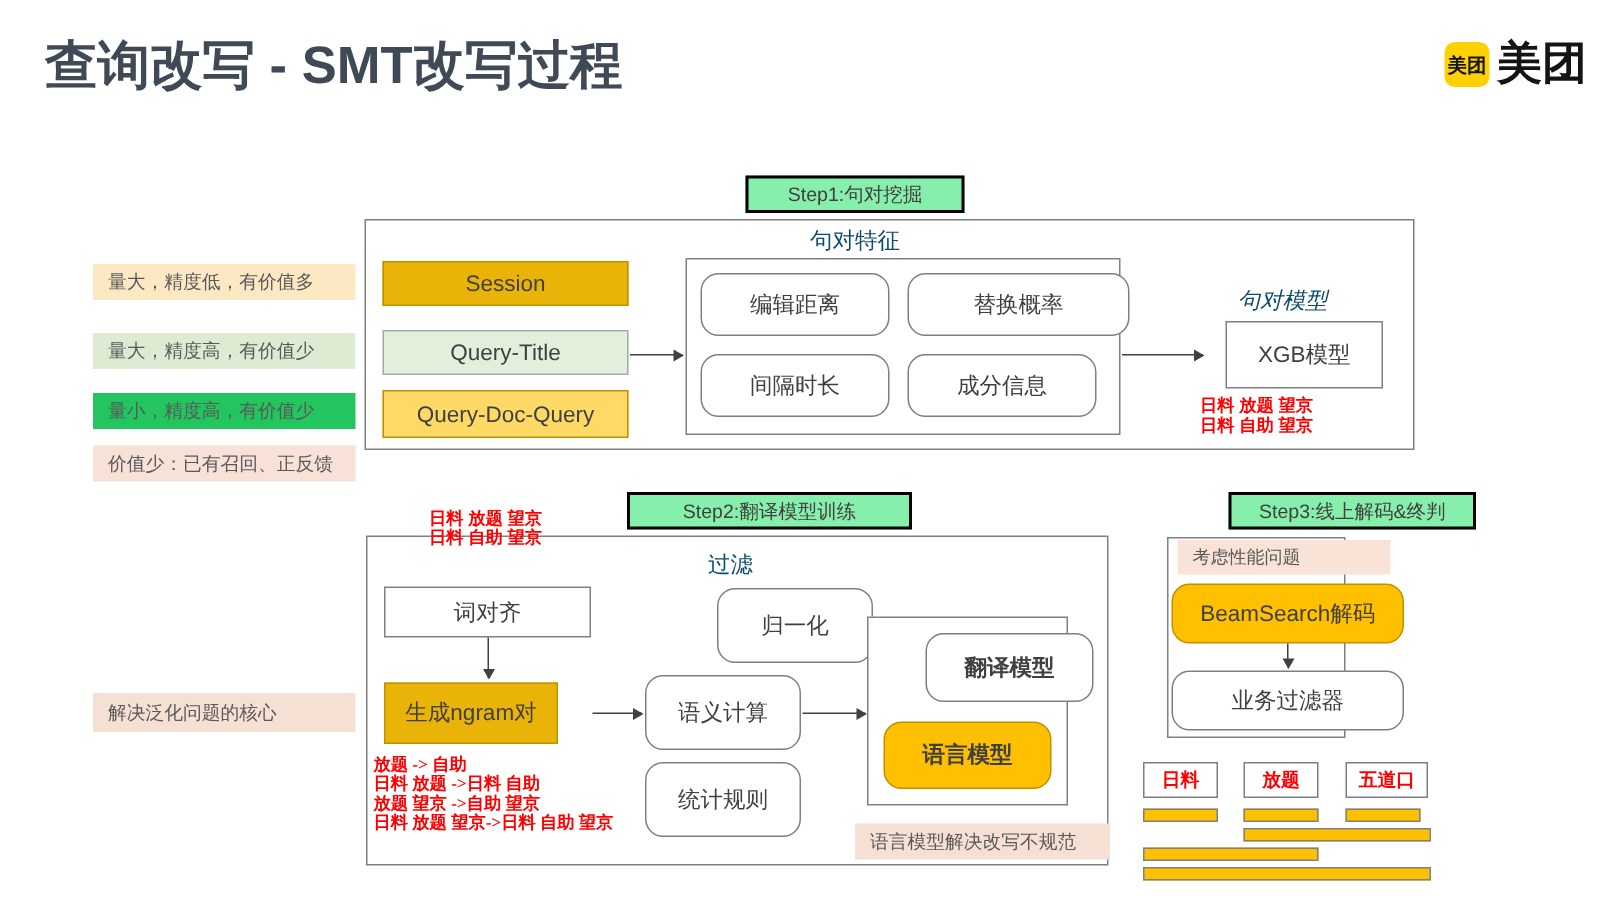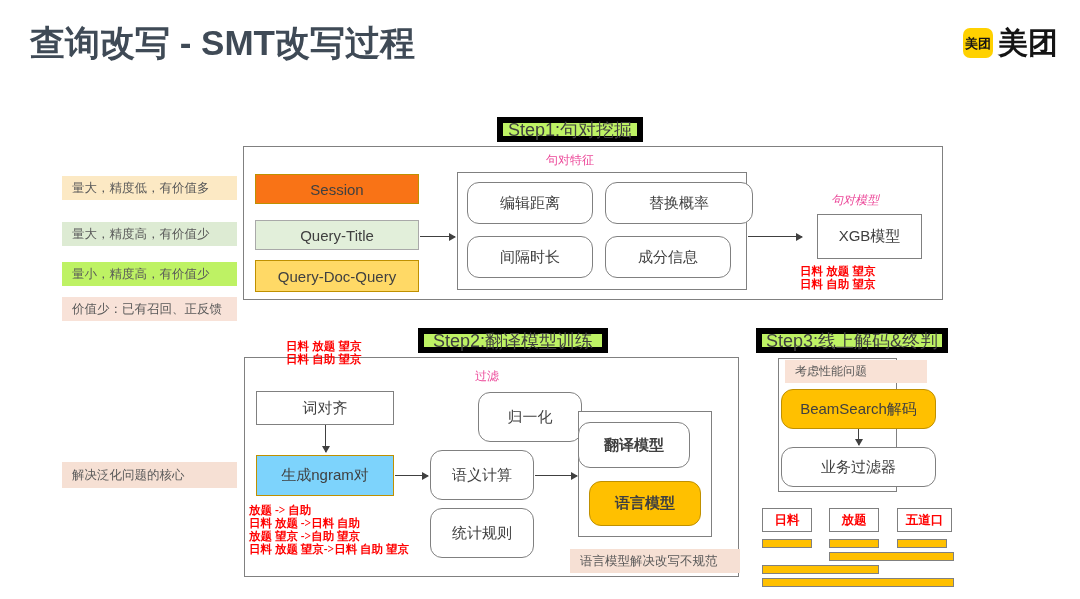--- a/index.html
+++ b/index.html
@@ -26,37 +26,37 @@
     width:30px;height:30px;border-radius:7px;background:#FFD100;
     display:flex;align-items:center;justify-content:center;
     font-size:13px;font-weight:bold;color:#141414;line-height:1;
     overflow:hidden;
   }
   .logo-text{font-size:30px;font-weight:bold;color:#141414;line-height:1;}
 
   
   .step-tag{
     position:absolute;
-    background:#bef264;border:6px solid #000000;
-    color:#404040;font-size:18px;
+    background:#86efac;border:2px solid #000000;
+    color:#404040;font-size:13px;
     display:flex;align-items:center;justify-content:center;
     box-sizing:border-box;
     white-space:nowrap;
   }
   .panel{
     position:absolute;border:1px solid #808080;background:#fff;box-sizing:border-box;
   }
   .rect{
     position:absolute;border:1px solid #808080;background:#fff;box-sizing:border-box;
     display:flex;align-items:center;justify-content:center;
     font-size:15px;color:#404040;white-space:nowrap;
   }
   .round{border-radius:12px;}
   .sec-label{
-    position:absolute;font-size:12px;color:#ec4899;white-space:nowrap;
+    position:absolute;font-size:15px;color:#0c4a6e;white-space:nowrap;
     display:flex;align-items:center;justify-content:center;
   }
   .note{
     position:absolute;font-size:12.5px;color:#595959;
     display:flex;align-items:center;
     padding-left:10px;box-sizing:border-box;
     white-space:nowrap;
   }
   .redtext{
     position:absolute;color:#FF0000;font-size:11.5px;font-weight:bold;
@@ -88,31 +88,31 @@
 <div class="slide">
 
   <div class="title">查询改写 - SMT改写过程</div>
   <div class="logo">
     <div class="logo-mark">美团</div>
     <div class="logo-text">美团</div>
   </div>
 
   <div class="note" style="left:62px;top:176px;width:175px;height:24px;background:#FCE9C4;">量大，精度低，有价值多</div>
   <div class="note" style="left:62px;top:222px;width:175px;height:24px;background:#DDEBD3;">量大，精度高，有价值少</div>
-  <div class="note" style="left:62px;top:262px;width:175px;height:24px;background:#bef264;">量小，精度高，有价值少</div>
+  <div class="note" style="left:62px;top:262px;width:175px;height:24px;background:#22c55e;">量小，精度高，有价值少</div>
   <div class="note" style="left:62px;top:297px;width:175px;height:24px;background:#F8E2D8;">价值少：已有召回、正反馈</div>
   <div class="note" style="left:62px;top:462px;width:175px;height:26px;background:#F6E0D4;">解决泛化问题的核心</div>
 
   <div class="step-tag" style="left:497px;top:117px;width:146px;height:25px;">Step1:句对挖掘</div>
 
   <div class="panel" style="left:243px;top:146px;width:700px;height:154px;"></div>
 
   <div class="sec-label" style="left:500px;top:150px;width:140px;height:20px;">句对特征</div>
 
-  <div class="rect" style="left:255px;top:174px;width:164px;height:30px;background:#f97316;border-color:#BF9000;">Session</div>
+  <div class="rect" style="left:255px;top:174px;width:164px;height:30px;background:#eab308;border-color:#BF9000;">Session</div>
   <div class="rect" style="left:255px;top:220px;width:164px;height:30px;background:#E2EFDA;border-color:#A9A9A9;">Query-Title</div>
   <div class="rect" style="left:255px;top:260px;width:164px;height:32px;background:#FFD966;border-color:#BF9000;">Query-Doc-Query</div>
 
   <div class="arrow-h" style="left:420px;top:236px;width:35px;"></div>
 
   <div class="panel" style="left:457px;top:172px;width:290px;height:118px;"></div>
   <div class="rect round" style="left:467px;top:182px;width:126px;height:42px;">编辑距离</div>
   <div class="rect round" style="left:605px;top:182px;width:148px;height:42px;">替换概率</div>
   <div class="rect round" style="left:467px;top:236px;width:126px;height:42px;">间隔时长</div>
   <div class="rect round" style="left:605px;top:236px;width:126px;height:42px;">成分信息</div>
@@ -130,45 +130,45 @@
 
   <div class="panel" style="left:244px;top:357px;width:495px;height:220px;"></div>
 
   <div class="redtext" style="left:286px;top:340px;">
     <div>日料 放题 望京</div>
     <div>日料 自助 望京</div>
   </div>
 
   <div class="rect" style="left:256px;top:391px;width:138px;height:34px;">词对齐</div>
   <div class="arrow-v" style="left:325px;top:425px;height:27px;"></div>
-  <div class="rect" style="left:256px;top:455px;width:138px;height:41px;background:#7dd3fc;border-color:#BF9000;">生成ngram对</div>
+  <div class="rect" style="left:256px;top:455px;width:116px;height:41px;background:#eab308;border-color:#BF9000;">生成ngram对</div>
 
   <div class="redtext" style="left:249px;top:504px;font-family:Liberation Serif, serif;">
     <div>放题 -&gt; 自助</div>
     <div>日料 放题 -&gt;日料 自助</div>
     <div>放题 望京 -&gt;自助 望京</div>
     <div>日料 放题 望京-&gt;日料 自助 望京</div>
   </div>
 
   <div class="arrow-h" style="left:395px;top:475px;width:33px;"></div>
 
   <div class="sec-label" style="left:432px;top:366px;width:110px;height:20px;">过滤</div>
   <div class="rect round" style="left:430px;top:392px;width:104px;height:50px;margin-left:48px;">归一化</div>
   <div class="rect round" style="left:430px;top:450px;width:104px;height:50px;">语义计算</div>
   <div class="rect round" style="left:430px;top:508px;width:104px;height:50px;">统计规则</div>
 
   <div class="arrow-h" style="left:535px;top:475px;width:42px;"></div>
 
   <div class="panel" style="left:578px;top:411px;width:134px;height:126px;"></div>
-  <div class="rect round bold" style="left:578px;top:422px;width:112px;height:46px;">翻译模型</div>
+  <div class="rect round bold" style="left:617px;top:422px;width:112px;height:46px;">翻译模型</div>
   <div class="rect round bold" style="left:589px;top:481px;width:112px;height:45px;background:#FFC000;border-color:#BF9000;">语言模型</div>
 
   <div class="note" style="left:570px;top:549px;width:170px;height:24px;background:#F6E0D4;">语言模型解决改写不规范</div>
 
-  <div class="step-tag" style="left:756px;top:328px;width:192px;height:25px;">Step3:线上解码&amp;终判</div>
+  <div class="step-tag" style="left:819px;top:328px;width:165px;height:25px;">Step3:线上解码&amp;终判</div>
 
   <div class="panel" style="left:778px;top:358px;width:119px;height:134px;"></div>
 
   <div class="note" style="left:785px;top:360px;width:142px;height:23px;background:#F9E2D6;font-size:12px;">考虑性能问题</div>
 
   <div class="rect round" style="left:781px;top:389px;width:155px;height:40px;background:#FFC000;border-color:#BF9000;">BeamSearch解码</div>
   <div class="arrow-v" style="left:858px;top:429px;height:16px;"></div>
   <div class="rect round" style="left:781px;top:447px;width:155px;height:40px;">业务过滤器</div>
 
   <div class="small-red-box" style="left:762px;top:508px;width:50px;height:24px;">日料</div>

